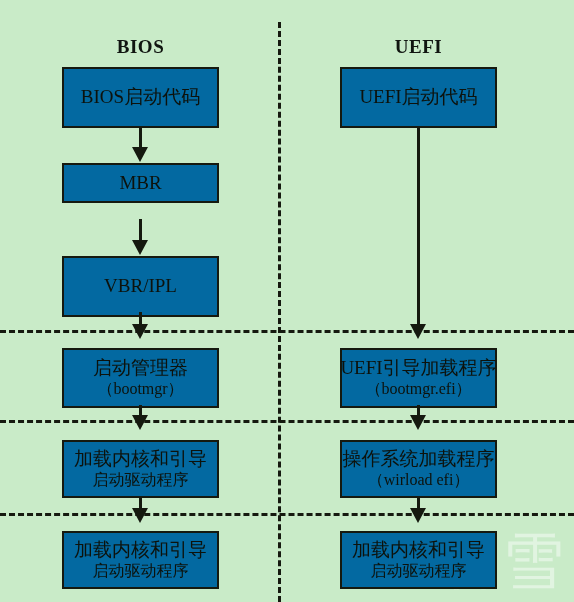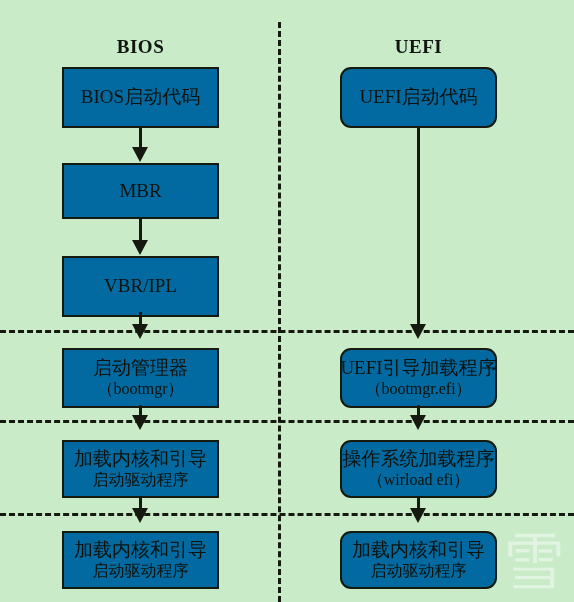--- a/index.html
+++ b/index.html
@@ -62,24 +62,24 @@
     font-size: 19px;
     line-height: 1.18;
     text-align: center;
     white-space: nowrap;
   }
   .box .l2 { font-size: 16px; }
 
   
   .col-l { left: 62px; width: 157px; }
   
-  .col-r { left: 340px; width: 157px; border-radius: 11px; }
+  .col-r { left: 340px; width: 157px; }
 
   .r1 { top: 67px;  height: 61px; }
-  .r2 { top: 163px; height: 56px; }
+  .r2 { top: 163px; height: 40px; }
   .r3 { top: 256px; height: 61px; }
   .r4 { top: 348px; height: 60px; }
   .r5 { top: 440px; height: 58px; }
   .r6 { top: 531px; height: 58px; }
 
   
   .vline {
     position: absolute;
     width: 3px;
     background: #15190f;

